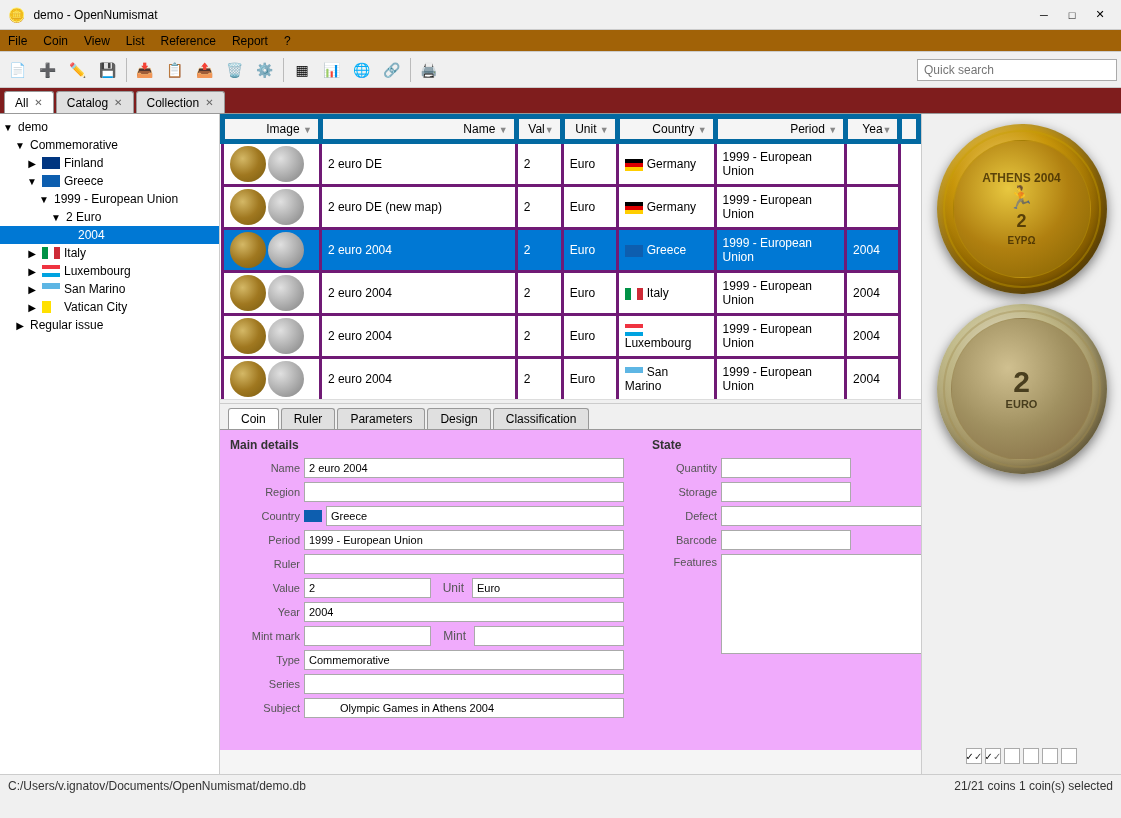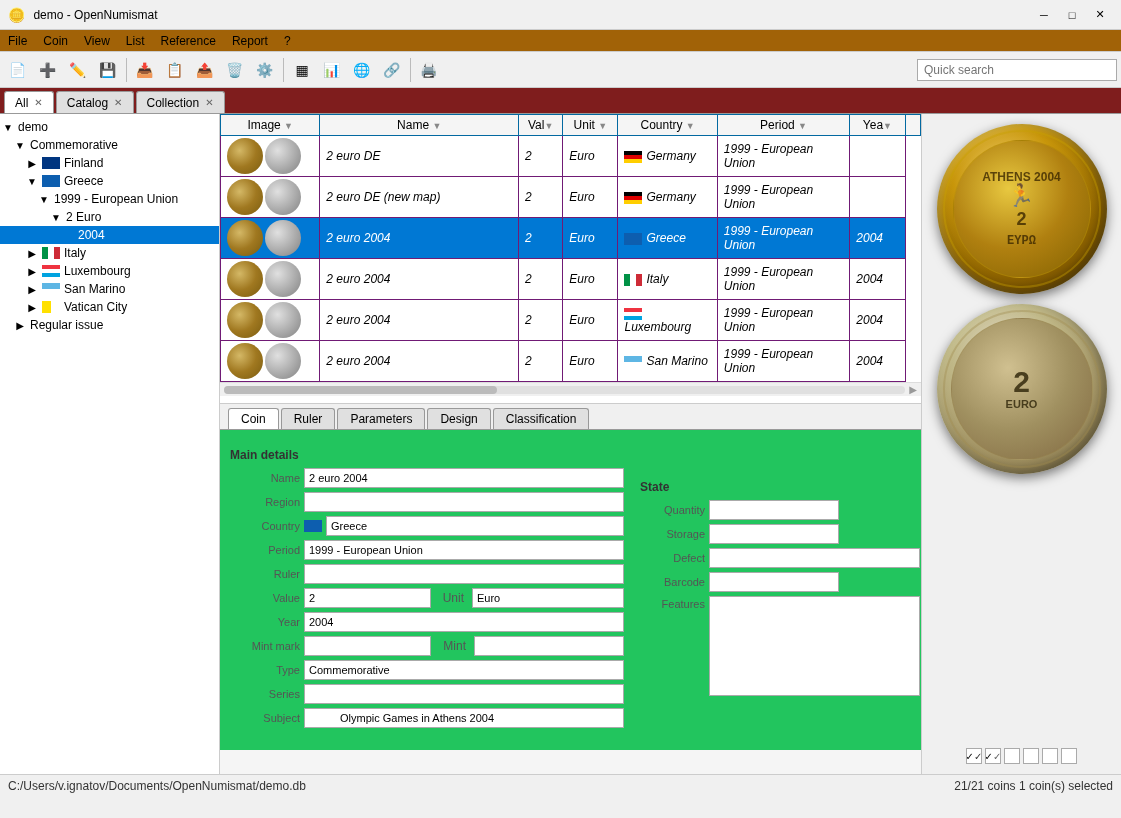--- a/index.html
+++ b/index.html
@@ -127,33 +127,32 @@
       overflow: hidden;
       background: white;
       border-bottom: 1px solid #ccc;
     }
     .coin-table {
       width: 100%;
       border-collapse: collapse;
     }
     .coin-table th {
       background: #f5f5f5;
-      border: 1px solid #0369a1;
+      border: 5px solid #0369a1;
       padding: 3px 6px;
-      text-align: center;
+      text-align: right;
       font-weight: normal;
       white-space: nowrap;
       cursor: pointer;
       user-select: none;
     }
     .coin-table td {
-      border: 1px solid #701a75;
+      border: 3px solid #701a75;
       padding: 2px 6px;
       vertical-align: middle;
-      font-style: italic;
     }
     .coin-table tr.selected td { background: #0078d4; color: white; }
     .th-sort { font-size: 9px; color: #888; }
     .img-cell { display: flex; gap: 2px; align-items: center; }
     .coin-thumb {
       width: 36px; height: 36px;
       border-radius: 50%;
       background: radial-gradient(circle at 35% 35%, #d4b866, #a07820, #7a5c10);
       display: inline-block;
     }
@@ -558,21 +557,21 @@
     <div id="detail-panel">
 
       <div id="detail-tabs">
         <div class="detail-tab active">Coin</div>
         <div class="detail-tab">Ruler</div>
         <div class="detail-tab">Parameters</div>
         <div class="detail-tab">Design</div>
         <div class="detail-tab">Classification</div>
       </div>
 
-      <div id="detail-form" style="display:flex; gap:16px; padding:8px 10px; background:#22c55e; min-height:320px;align-items:center;">
+      <div id="detail-form" style="display:flex; gap:28px; padding:8px 10px; background:#f0abfc; min-height:320px;">
 
         <div class="form-section">
           <div class="section-title">Main details</div>
 
           <div class="form-row">
             <span class="form-label">Name</span>
             <input class="form-input" type="text" style="width: 320px;" value="2 euro 2004">
           </div>
           <div class="form-row">
             <span class="form-label">Region</span>
@@ -655,21 +654,21 @@
 
     <div class="coin-display coin-obverse">
       <div style="width:100%; height:100%; border-radius:50%; position:relative; display:flex; flex-direction:column; align-items:center; justify-content:center;">
 
         <div style="position:absolute; inset:6px; border-radius:50%; border:2px solid rgba(200,160,0,0.4);"></div>
         <div style="position:absolute; inset:16px; border-radius:50%; border:1px solid rgba(200,160,0,0.3); background:radial-gradient(circle at 40% 35%, #e8c840, #b08010, #806000);"></div>
         <div style="position:relative; z-index:1; text-align:center; color:rgba(60,40,0,0.8); font-size:9px; font-weight:bold; line-height:1.4;">
           <div>ATHENS 2004</div>
           <div style="font-size:22px; line-height:1;">🏃</div>
           <div style="font-size:18px; font-weight:bold;">2</div>
-          <div style="font-size:12px;font-family:Liberation Mono, monospace;">EYPΩ</div>
+          <div style="font-size:10px;">EYPΩ</div>
         </div>
       </div>
     </div>
 
     <div class="coin-display coin-reverse">
       <div style="width:100%; height:100%; border-radius:50%; position:relative; display:flex; flex-direction:column; align-items:center; justify-content:center;">
         <div style="position:absolute; inset:6px; border-radius:50%; border:2px solid rgba(160,140,80,0.4);"></div>
         <div style="position:absolute; inset:14px; border-radius:50%; border:1px solid rgba(160,140,80,0.3); background:radial-gradient(circle at 40% 35%, #d0c090, #a09060, #806840);"></div>
         <div style="position:relative; z-index:1; text-align:center; color:rgba(60,50,20,0.9); font-weight:bold; line-height:1.3;">
           <div style="font-size:30px; line-height:1;">2</div>

